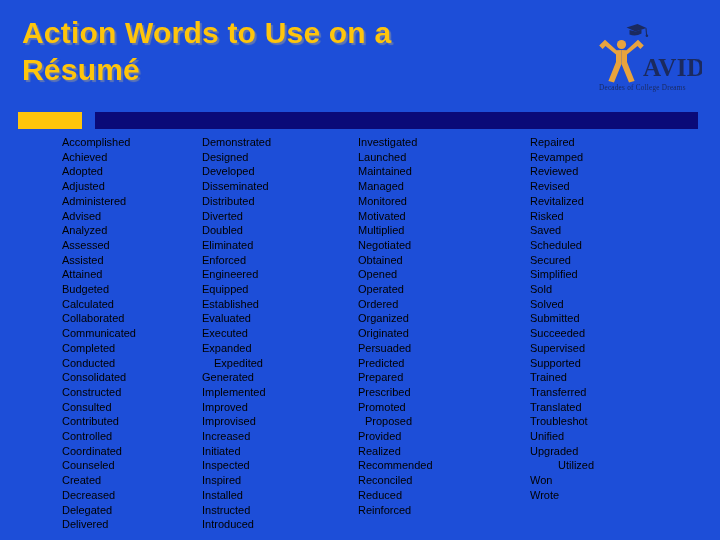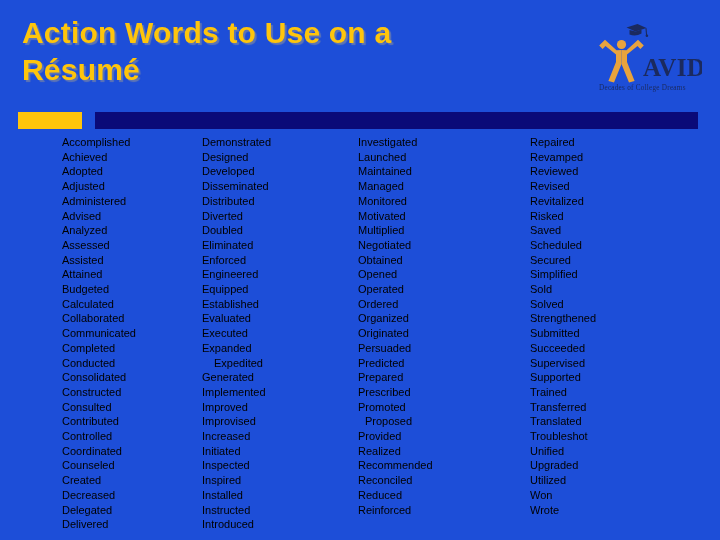--- a/index.html
+++ b/index.html
@@ -222,30 +222,29 @@
         <div class="word" style="color: rgb(0, 0, 0);">Reviewed</div>
         <div class="word" style="color: rgb(0, 0, 0);">Revised</div>
         <div class="word" style="color: rgb(0, 0, 0);">Revitalized</div>
         <div class="word" style="color: rgb(0, 0, 0);">Risked</div>
         <div class="word" style="color: rgb(0, 0, 0);">Saved</div>
         <div class="word" style="color: rgb(0, 0, 0);">Scheduled</div>
         <div class="word" style="color: rgb(0, 0, 0);">Secured</div>
         <div class="word" style="color: rgb(0, 0, 0);">Simplified</div>
         <div class="word" style="color: rgb(0, 0, 0);">Sold</div>
         <div class="word" style="color: rgb(0, 0, 0);">Solved</div>
-        <div class="word" style="color: rgb(0, 0, 0);">Strengthened</div>
         <div class="word" style="color: rgb(0, 0, 0);">Submitted</div>
         <div class="word" style="color: rgb(0, 0, 0);">Succeeded</div>
         <div class="word" style="color: rgb(0, 0, 0);">Supervised</div>
         <div class="word" style="color: rgb(0, 0, 0);">Supported</div>
         <div class="word" style="color: rgb(0, 0, 0);">Trained</div>
         <div class="word" style="color: rgb(0, 0, 0);">Transferred</div>
         <div class="word" style="color: rgb(0, 0, 0);">Translated</div>
         <div class="word" style="color: rgb(0, 0, 0);">Troubleshot</div>
         <div class="word" style="color: rgb(0, 0, 0);">Unified</div>
         <div class="word" style="color: rgb(0, 0, 0);">Upgraded</div>
-        <div class="word" style="color: rgb(0, 0, 0);">Utilized</div>
+        <div class="word" style="color: rgb(0, 0, 0); margin-left: 28px;">Utilized</div>
         <div class="word" style="color: rgb(0, 0, 0);">Won</div>
         <div class="word" style="color: rgb(0, 0, 0);">Wrote</div>
       </div>
   </div>
 
 </div>
 
 </body></html>

